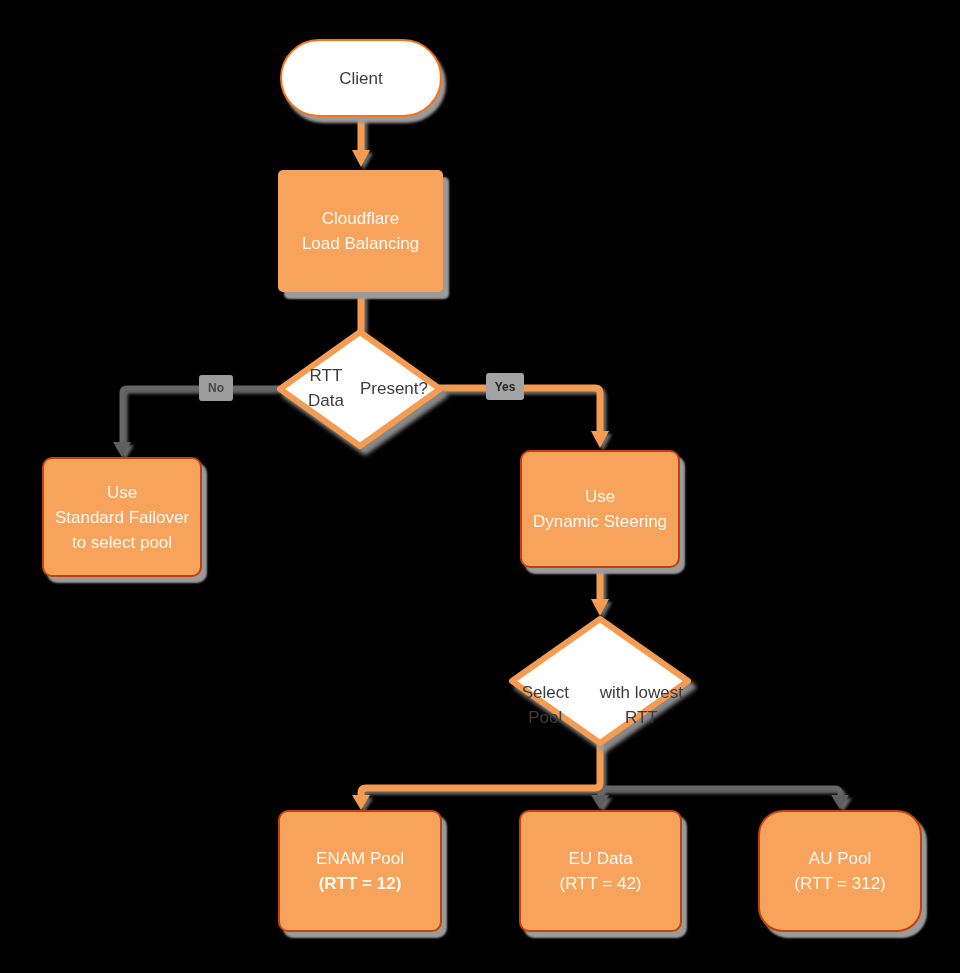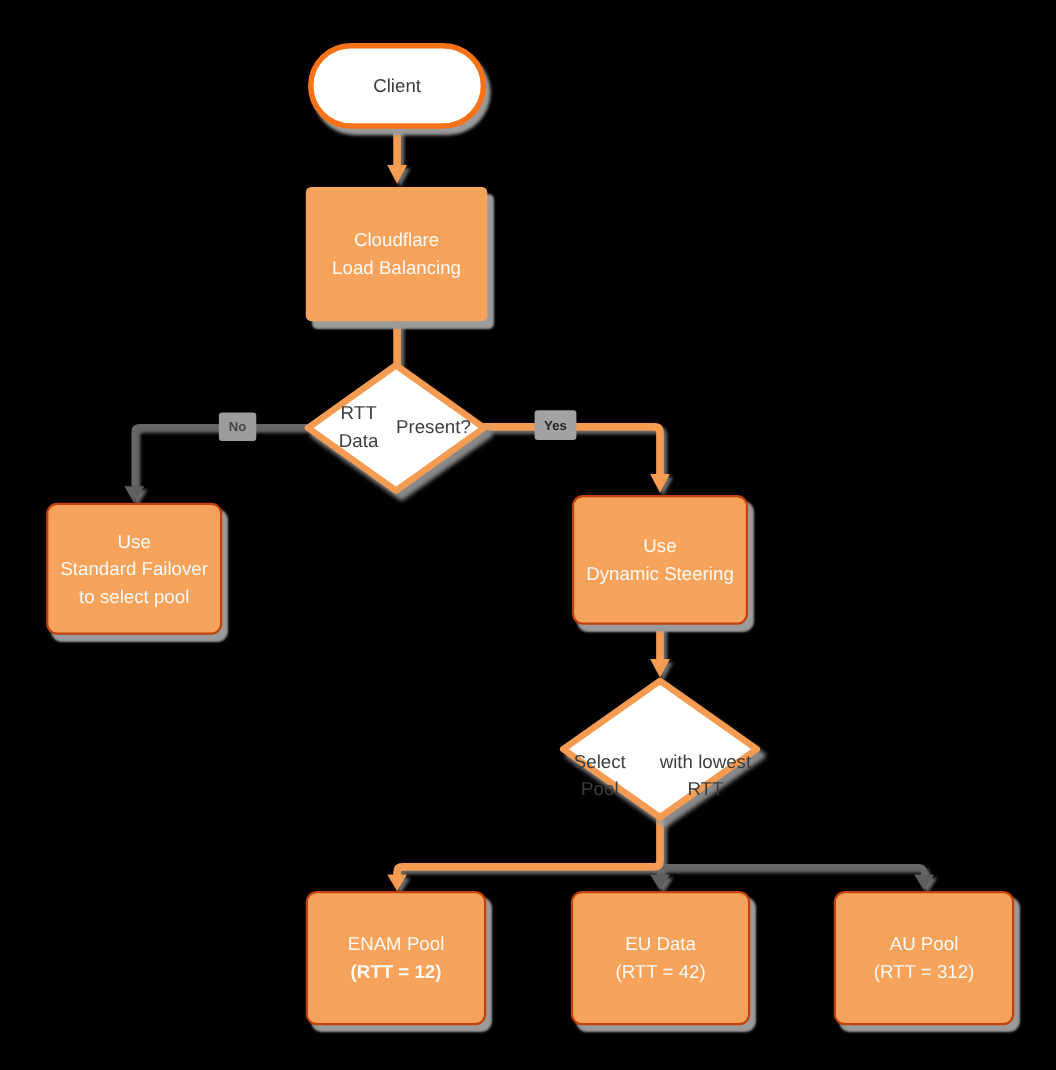--- a/index.html
+++ b/index.html
@@ -16,21 +16,21 @@
     display:flex; flex-direction:column; align-items:center; justify-content:center;
     text-align:center;
   }
   .rect {
     background:#F8A35C; color:#FFF9F3;
     box-shadow:6px 7px 2px #9B9B9B;
   }
   .cloud { border-radius:5px; }
   .rounded { border-radius:10px; border:2px solid #c2410c; box-shadow:5px 6px 2px #9B9B9B; }
   .stadium {
-    background:#FFFFFF; border:5px solid #f97316; border-radius:44px;
+    background:#FFFFFF; border:2px solid #f97316; border-radius:44px;
     color:#3D3D3D; box-shadow:4px 6px 3px #9B9B9B;
   }
   .line { line-height:25px; font-size:17px; display:block; }
   .bold { font-weight:bold; }
   .diamond-svg {
     position:absolute; z-index:2; overflow:visible;
     filter: drop-shadow(5px 6px 2px rgba(152,152,152,0.9));
   }
   .diamond-label {
     position:absolute; z-index:3; display:flex; 
@@ -118,18 +118,18 @@
   <div class="node rect rounded" style="left:278px; top:810px; width:164px; height:122px;">
     <span class="line">ENAM Pool</span>
     <span class="line bold">(RTT = 12)</span>
   </div>
 
   <div class="node rect rounded" style="left:519px; top:810px; width:163px; height:122px;">
     <span class="line">EU Data</span>
     <span class="line">(RTT = 42)</span>
   </div>
 
-  <div class="node rect rounded" style="left:758px; top:810px; width:164px; height:122px;">
+  <div class="node rect rounded" style="left:758px; top:810px; width:164px; height:122px;border-radius:25px;">
     <span class="line">AU Pool</span>
     <span class="line">(RTT = 312)</span>
   </div>
 
 </div>
 
 </body></html>

